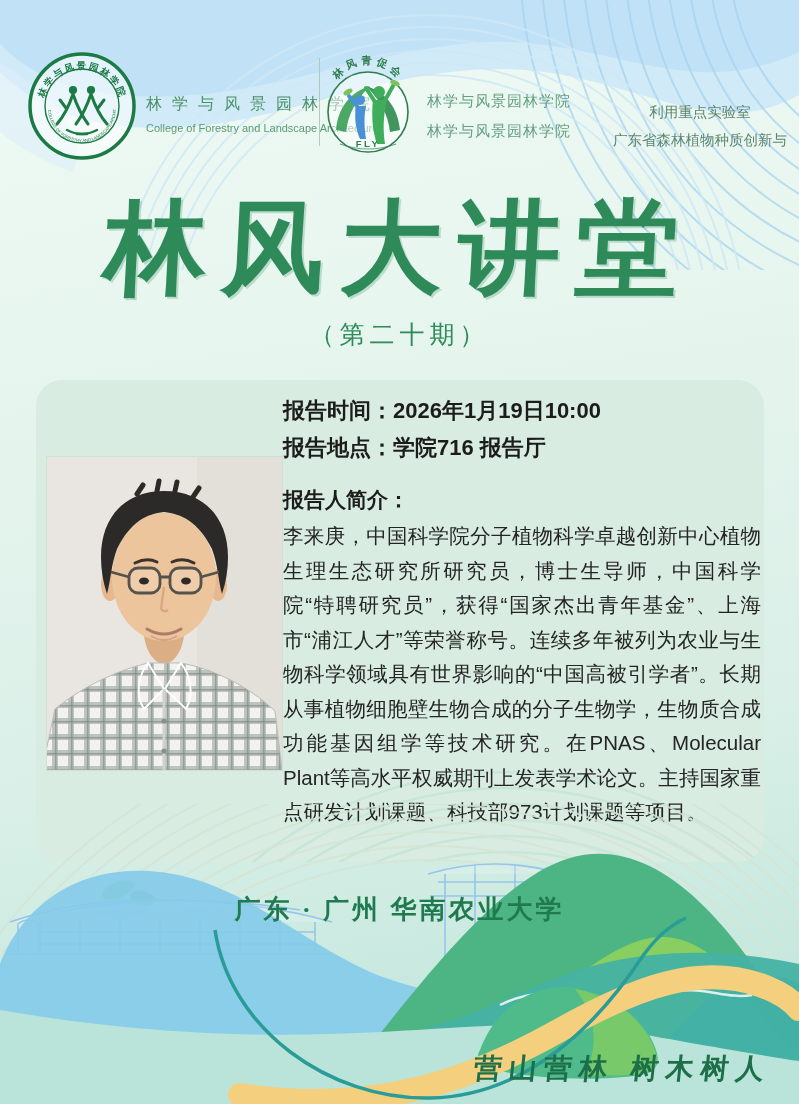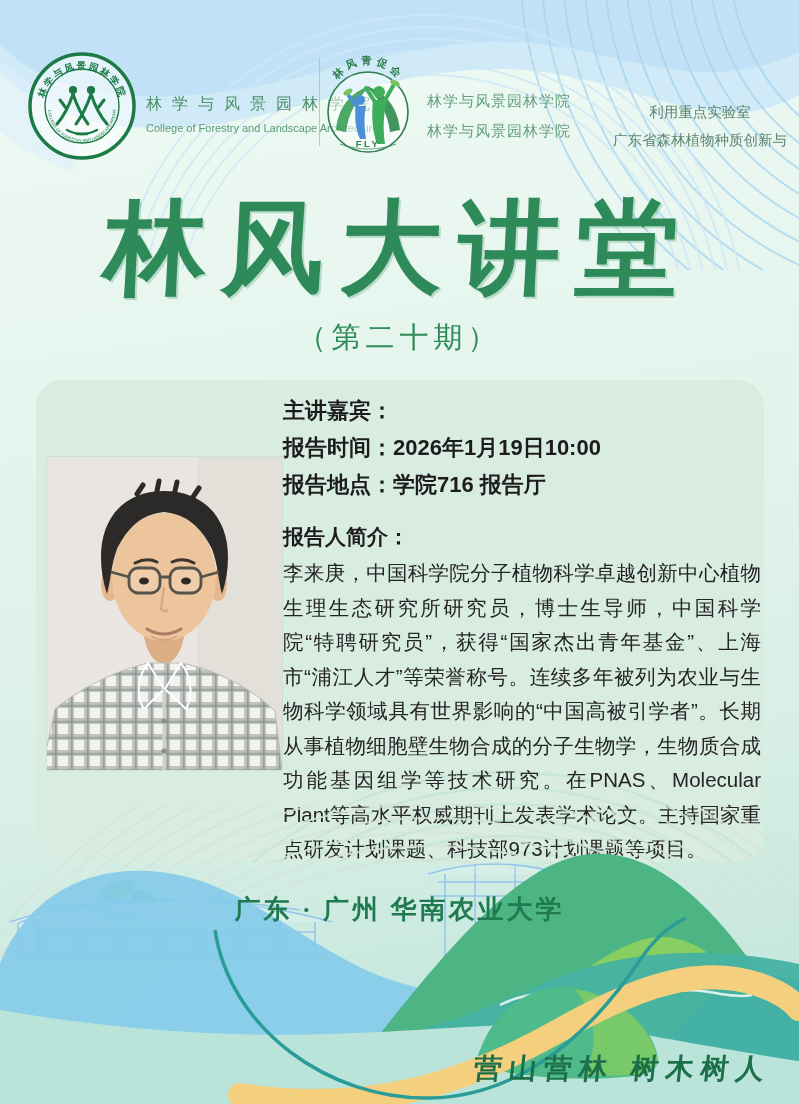--- a/index.html
+++ b/index.html
@@ -20,21 +20,21 @@
   .fly{position:absolute;left:320px;top:44px;}
   .assoc{position:absolute;left:427px;top:86px;font-family:"Liberation Serif","DejaVu Serif",serif;
     font-size:15px;line-height:30px;letter-spacing:1px;color:#649f80;white-space:nowrap;}
   .lab{position:absolute;left:606px;top:98px;width:188px;text-align:center;font-family:"Liberation Serif","DejaVu Serif",serif;
     font-size:14.5px;line-height:28px;color:#5d8570;white-space:nowrap;}
 
   
   .title-block{position:absolute;top:182px;left:0;width:799px;text-align:center;z-index:3;}
   .main-title{font-family:"DejaVu Serif","Liberation Serif",serif;font-weight:900;font-size:102px;line-height:130px;
     color:#2e8a58;letter-spacing:16px;transform:skewX(-3deg);text-shadow:2px 2px 0 rgba(46,138,88,.25);white-space:nowrap;}
-  .issue{margin-top:6px;font-family:Liberation Serif, serif;font-size:29px;color:#2e8a58;letter-spacing:5px;}
+  .issue{margin-top:6px;font-family:Liberation Serif, serif;font-size:25px;color:#2e8a58;letter-spacing:5px;}
 
   
   .card{position:absolute;left:36px;top:380px;width:728px;height:482px;border-radius:26px;background:#d9ece1;z-index:1;overflow:hidden;}
   .card-ripples{position:absolute;left:140px;bottom:0;}
   .photo{position:absolute;left:10px;top:76px;border:1px solid #cfe0d5;}
   .card-text{position:absolute;left:247px;top:12px;width:478px;color:#1c1c1c;}
   .row{display:flex;align-items:flex-start;font-weight:700;font-size:22px;line-height:37px;}
   .row .lbl{flex:none;white-space:nowrap;}
   .row .val{flex:1;}
   .bio-label{font-weight:700;font-size:21px;line-height:34px;margin-top:17px;}
@@ -239,21 +239,20 @@
       </g>
       <ellipse cx="97" cy="124" rx="5" ry="3.5" fill="#2e2a26"></ellipse>
       <ellipse cx="139" cy="124" rx="5" ry="3.5" fill="#2e2a26"></ellipse>
       <path d="M117,130 L114,152 Q117,156 121,153" stroke="#d8a77e" stroke-width="2.2" fill="none"></path>
       <path d="M100,172 Q117,182 134,172" stroke="#b07b66" stroke-width="3" fill="none" stroke-linecap="round"></path>
       <path d="M104,179 Q117,187 130,179" stroke="#c79480" stroke-width="2" fill="none" opacity="0.7"></path>
     </svg>
 
     <div class="card-text">
       <div class="row">
-        <span class="lbl">主讲嘉宾：</span>
       </div>
       <div class="row">
         <span class="lbl">报告时间：</span>
         <span class="val">2026年1月19日10:00</span>
       </div>
       <div class="row">
         <span class="lbl">报告地点：</span>
         <span class="val">学院716 报告厅</span>
       </div>
       <div class="bio-label">报告人简介：</div>

